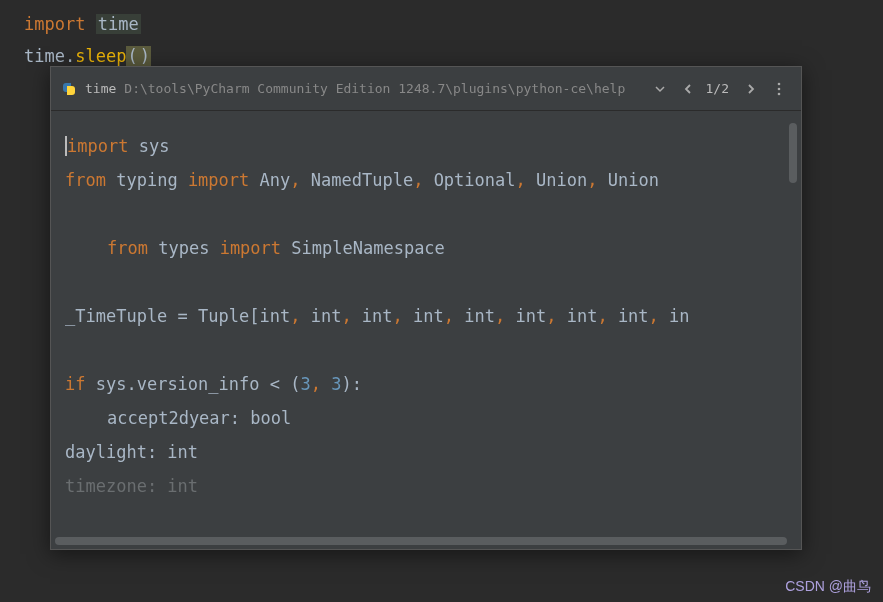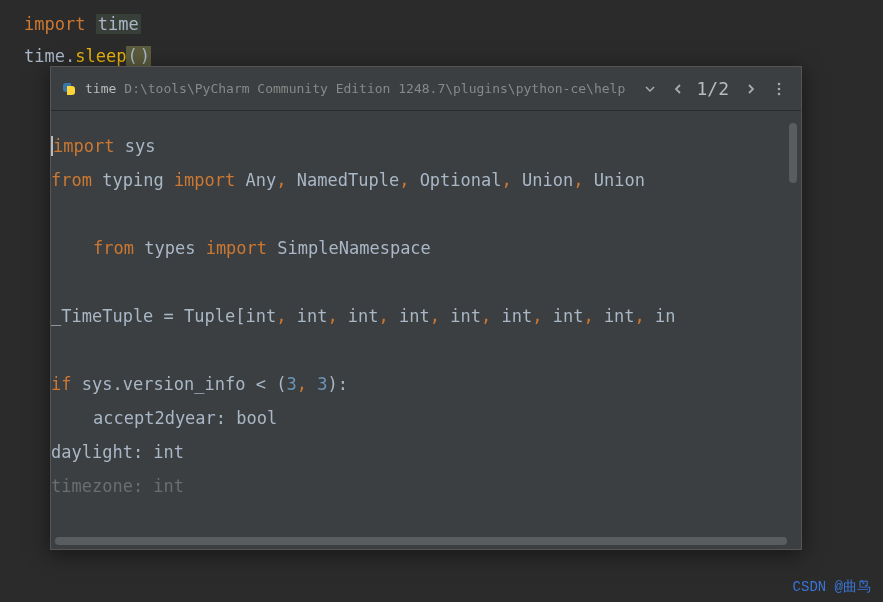--- a/index.html
+++ b/index.html
@@ -70,24 +70,24 @@
     .header-btn {
       width: 24px;
       height: 24px;
       display: flex;
       align-items: center;
       justify-content: center;
       color: #aaa;
       cursor: pointer;
       margin-left: 4px;
     }
-    .pager { color: #bbb; font-size: 18px; margin: 15px 6px; }
+    .pager { color: #bbb; font-size: 13px; margin: 15px 6px; }
     .popup-body {
       flex: 1;
-      padding: 18px 14px 8px 0;
+      padding: 18px 14px 8px 14px;
       background: #3c3f41;
       overflow: hidden;
       position: relative;
       line-height: 2.0;
       font-size: 17px;
     }
     .cursor-caret {
       border-left: 2px solid #bbb;
       padding-left: 0;
     }
@@ -110,23 +110,23 @@
       left: 4px;
       height: 8px;
       width: 732px;
       background: #5a5d5f;
       border-radius: 4px;
     }
     .watermark {
       position: absolute;
       bottom: 6px;
       right: 12px;
-      color: #3b82f6;
+      color: #c4b5fd;
       font-size: 14px;
-      font-family: Liberation Mono, monospace;
+      font-family: Liberation Sans, sans-serif;
       opacity: 0.85;
     }
     .fadeout {
       color: #6a6e70;
     }
     .dropdown-caret svg, .chev svg, .dots svg { display:block; }
   </style>
 </head>
 <body>
 

